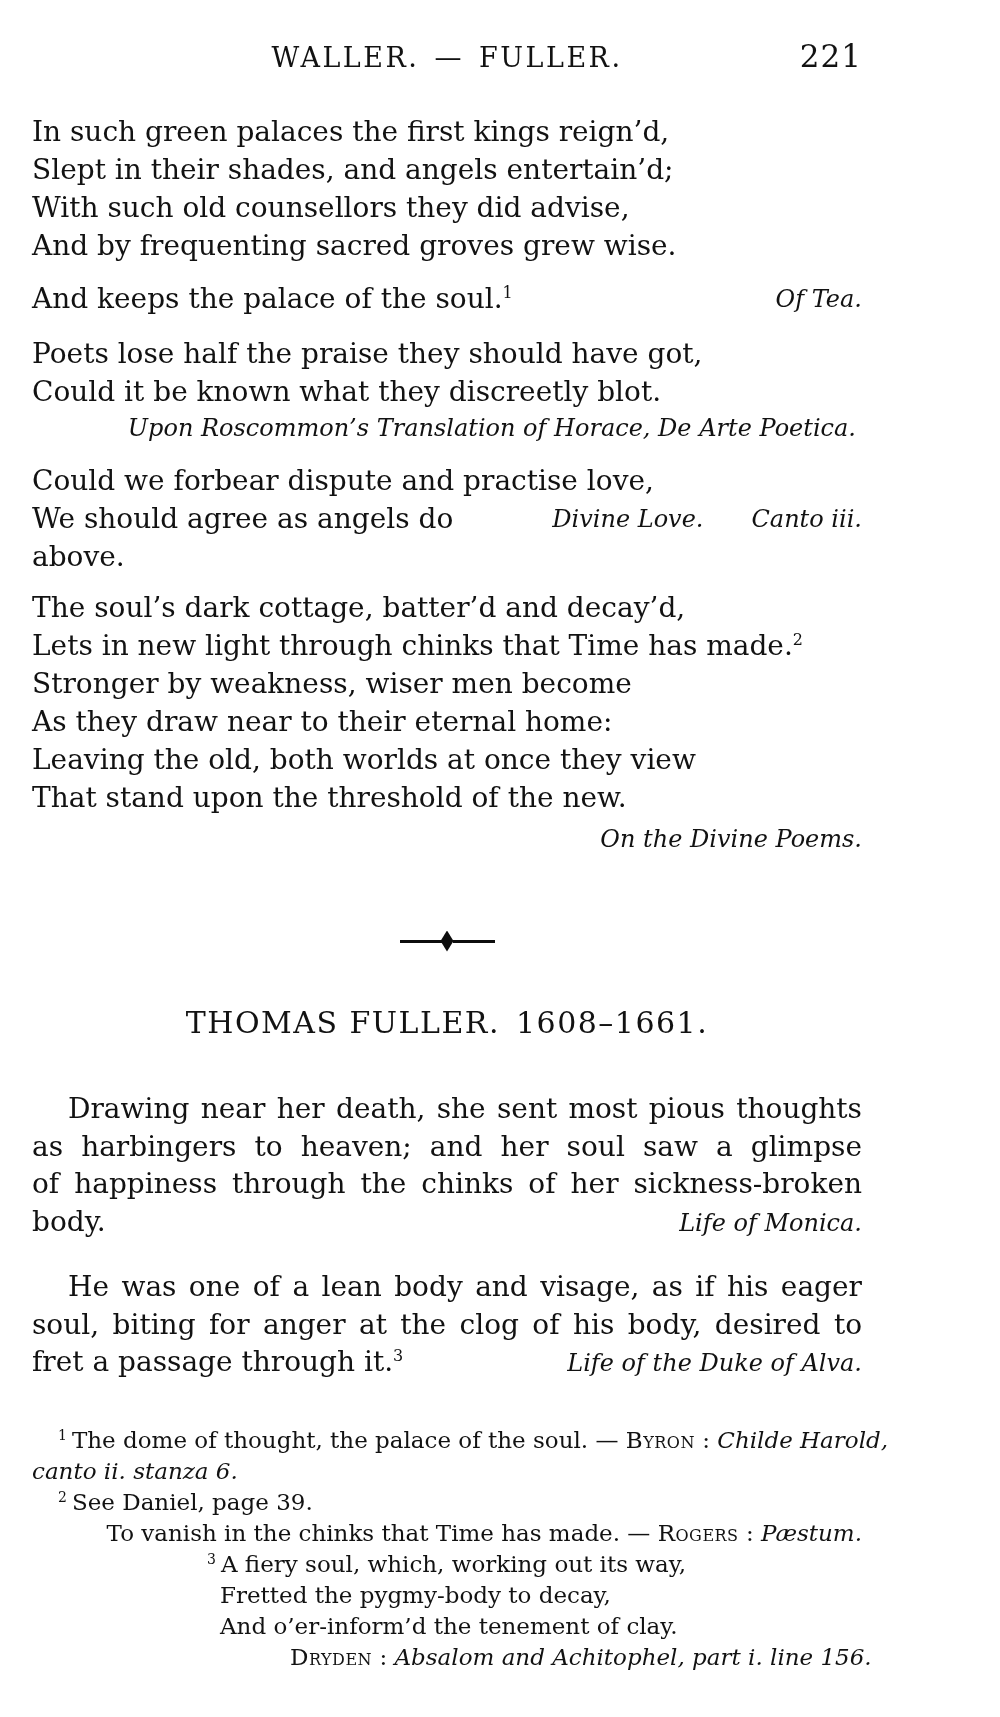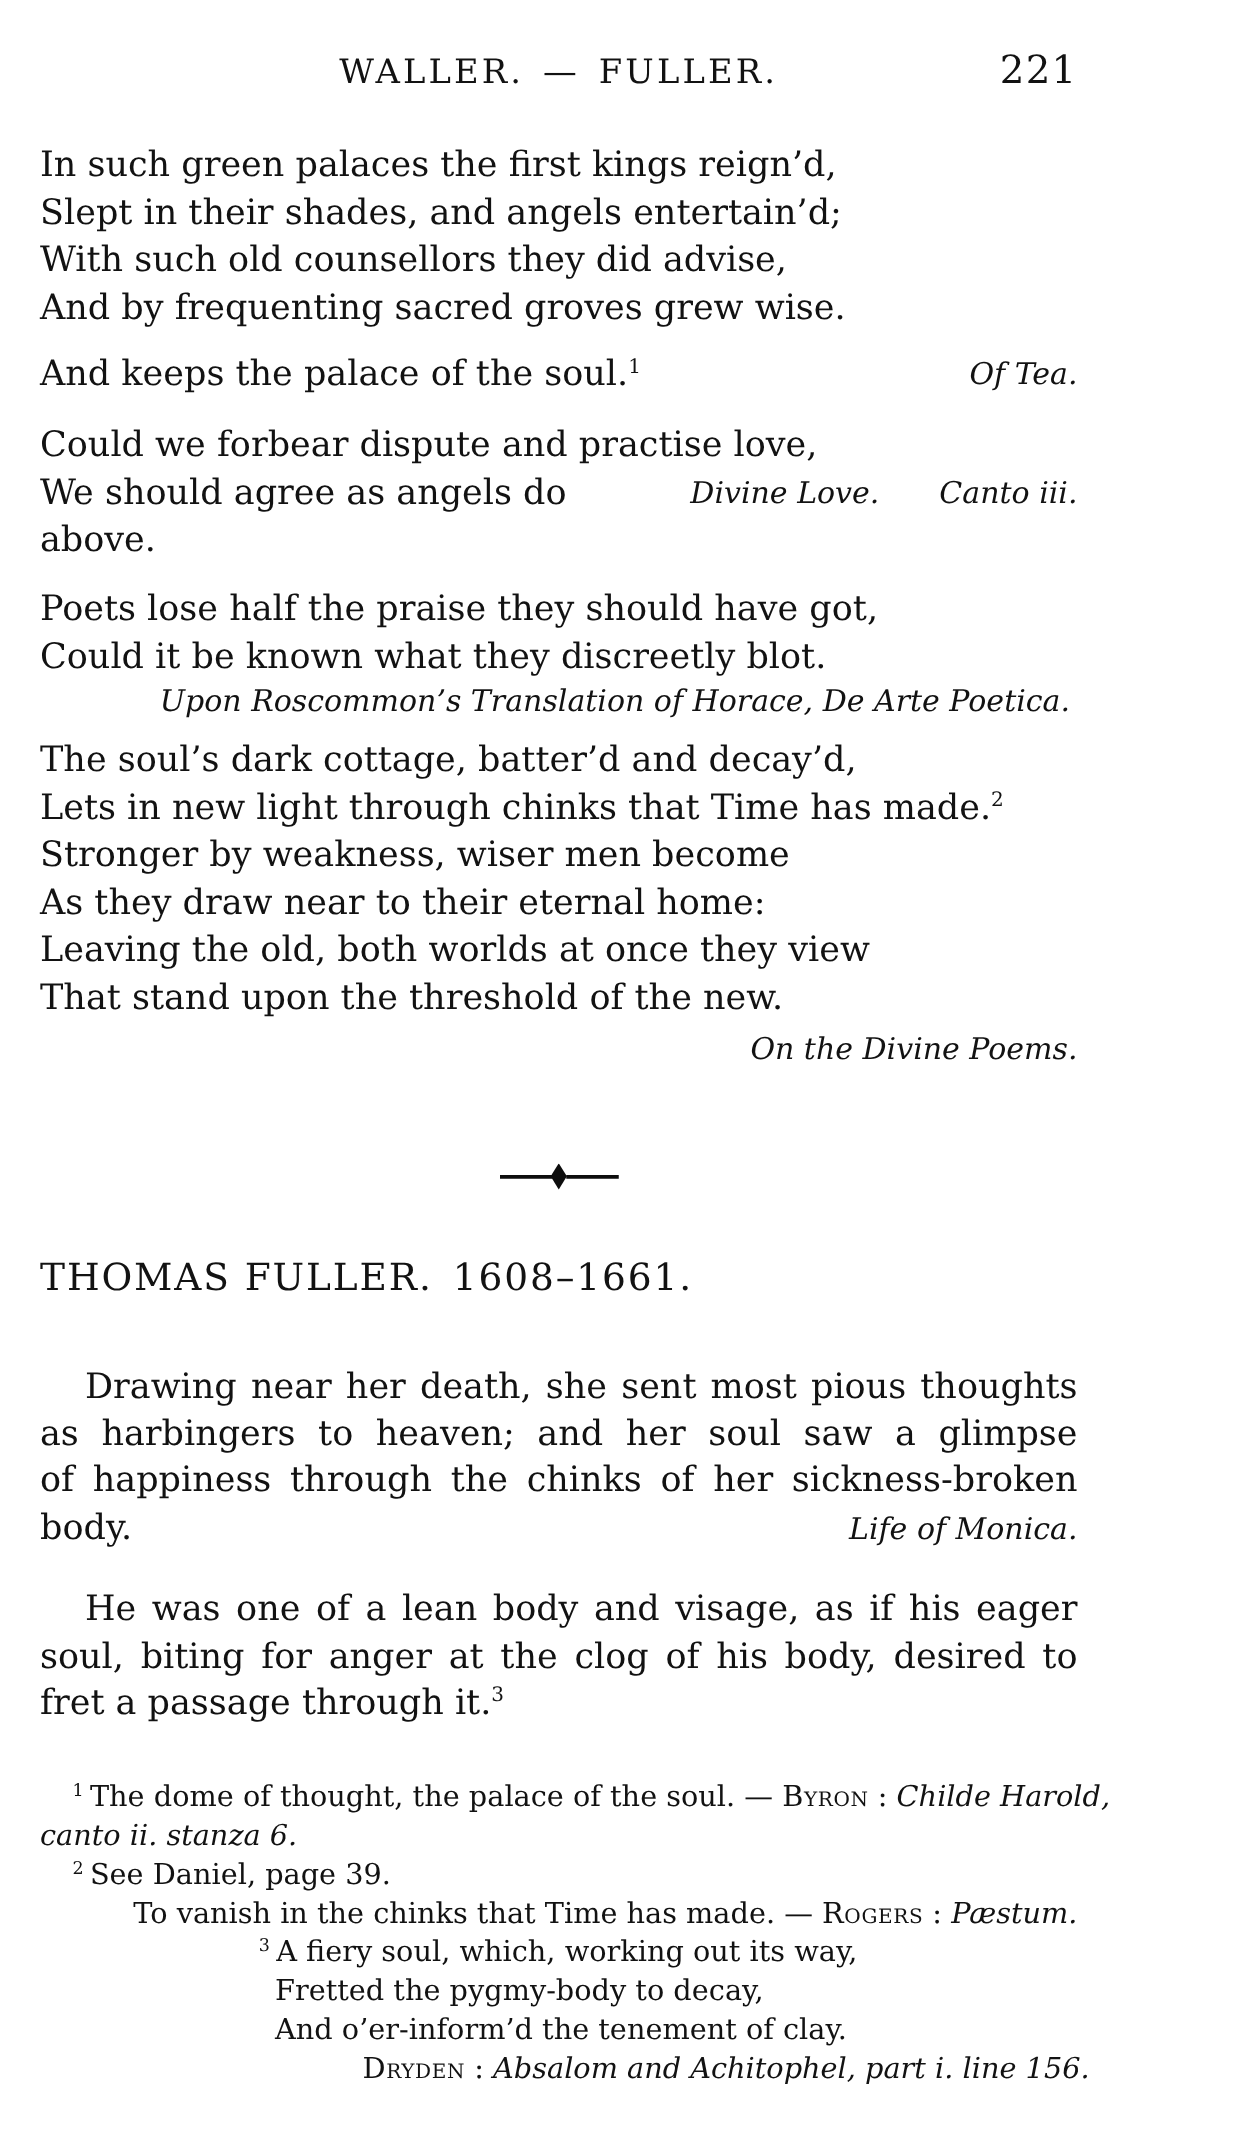--- a/index.html
+++ b/index.html
@@ -101,20 +101,21 @@
     width: 13px;
     height: 21px;
     background: #0d0d0d;
     margin: 0 -1px;
     clip-path: polygon(50% 0, 100% 50%, 50% 100%, 0 50%);
   }
 
   
   .author-heading {
     margin-top: 52px;
+    text-align: center;
     font-size: 30px;
     letter-spacing: 1.5px;
     line-height: 38px;
   }
   .author-heading .dates { margin-left: 16px; }
 
   .prose { margin-top: 0; }
   .prose-line {
     font-size: 28px;
     line-height: 37.5px;
@@ -172,34 +173,34 @@
     </div>
 
     <div class="stanza s2">
       <div class="flex-line">
         <span><span>And keeps the palace of the soul.</span><sup class="fn-ref">1</sup></span>
         <span class="spacer"></span>
         <span class="attr-inline">Of Tea.</span>
       </div>
     </div>
 
+    <div class="stanza s3">
+      <div class="poem-line">Poets lose half the praise they should have got,</div>
+      <div class="poem-line">Could it be known what they discreetly blot.</div>
+      <div class="attribution s3-attr">Upon Roscommon’s Translation of Horace, De Arte Poetica.</div>
+    </div>
+
     <div class="stanza s4">
       <div class="poem-line">Could we forbear dispute and practise love,</div>
       <div class="flex-line">
         <span>We should agree as angels do above.</span>
         <span class="spacer"></span>
         <span class="attr-inline">Divine Love.</span>
         <span class="attr-inline" style="margin-left:48px;">Canto iii.</span>
       </div>
-    </div>
-
-    <div class="stanza s3">
-      <div class="poem-line">Poets lose half the praise they should have got,</div>
-      <div class="poem-line">Could it be known what they discreetly blot.</div>
-      <div class="attribution s3-attr">Upon Roscommon’s Translation of Horace, De Arte Poetica.</div>
     </div>
 
     <div class="stanza s5">
       <div class="poem-line">The soul’s dark cottage, batter’d and decay’d,</div>
       <div class="poem-line"><span>Lets in new light through chinks that Time has made.</span><sup class="fn-ref">2</sup></div>
       <div class="poem-line">Stronger by weakness, wiser men become</div>
       <div class="poem-line">As they draw near to their eternal home:</div>
       <div class="poem-line">Leaving the old, both worlds at once they view</div>
       <div class="poem-line">That stand upon the threshold of the new.</div>
       <div class="attribution s5-attr">On the Divine Poems.</div>
@@ -225,20 +226,21 @@
         <span class="attr-inline">Life of Monica.</span>
       </div>
     </div>
 
     <div class="prose q2">
       <div class="prose-line prose-first">He was one of a lean body and visage, as if his eager</div>
       <div class="prose-line">soul, biting for anger at the clog of his body, desired to</div>
       <div class="prose-last">
         <span><span>fret a passage through it.</span><sup class="fn-ref">3</sup></span>
         <span class="spacer"></span>
+        <span class="attr-inline">Life of the Duke of Alva.</span>
       </div>
     </div>
 
     <div class="footnotes">
       <div class="fn-line fn-indent1">
         <sup class="fn-marker">1</sup><span>The dome of thought, the palace of the soul. — </span><span class="smallcaps">Byron</span><span> : </span><span class="italic">Childe Harold,</span>
       </div>
       <div class="fn-line italic">canto ii. stanza 6.</div>
       <div class="fn-line fn-indent1">
         <sup class="fn-marker">2</sup><span>See Daniel, page 39.</span>

